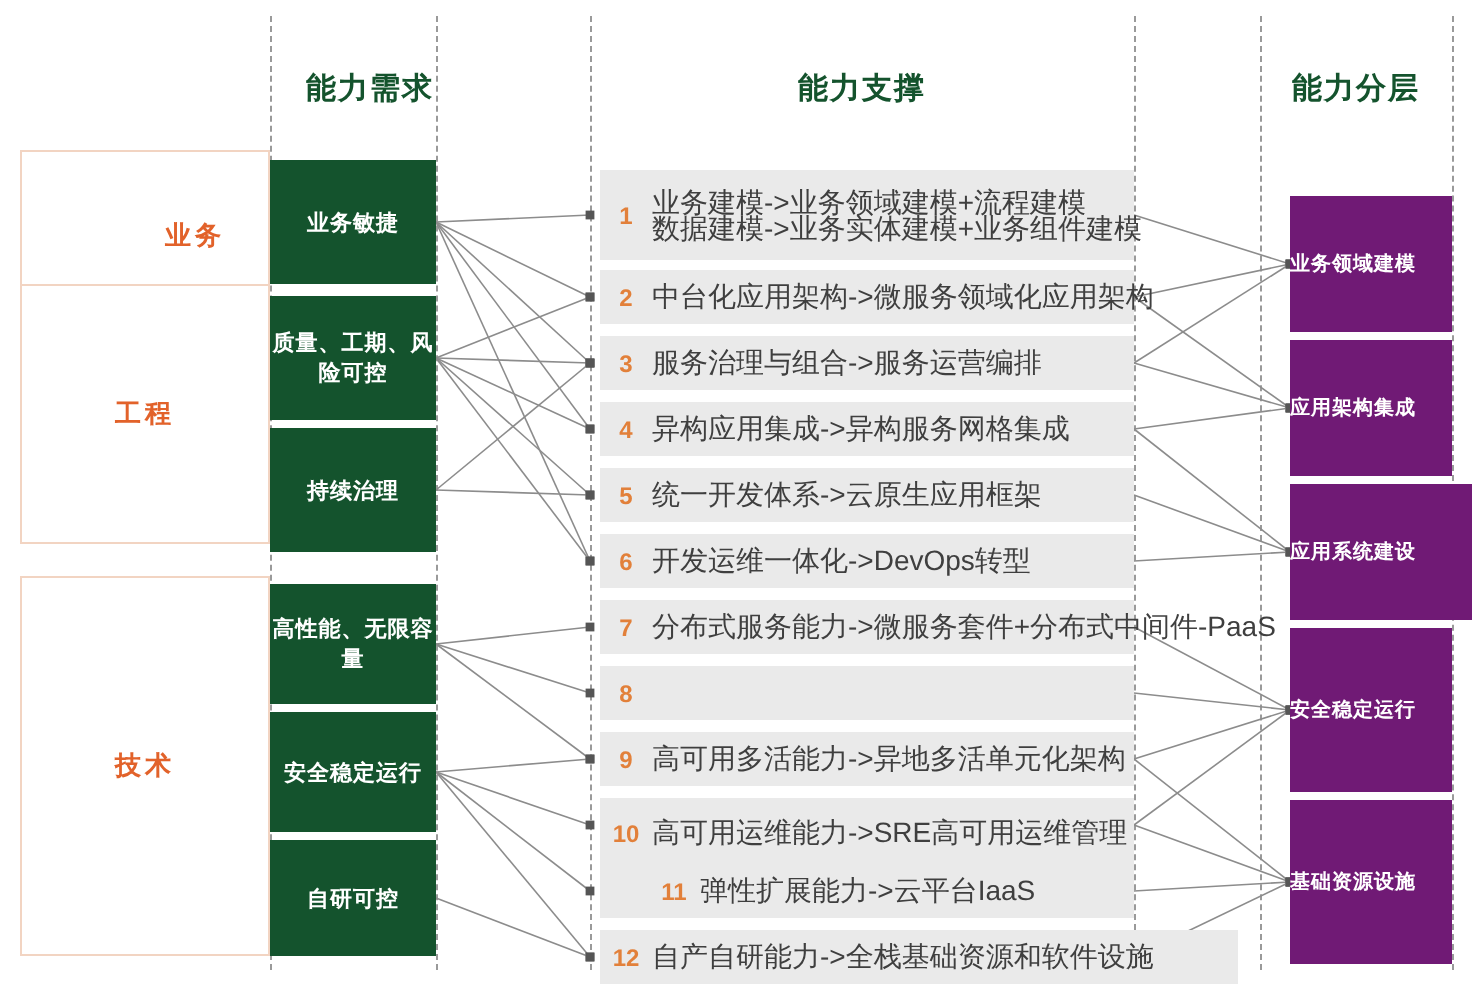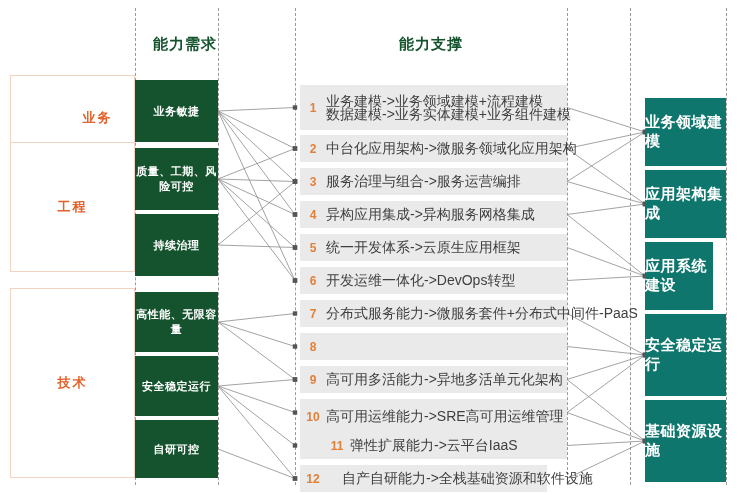--- a/index.html
+++ b/index.html
@@ -79,23 +79,23 @@
     font-size:14px;
     color:#3f3f3f;
     line-height:13px;
     white-space:nowrap;
   }
   .support .txt span{display:block;}
 
   
   .layer{
     position:absolute;
-    background:#0f766e;
+    background:#701a75;
     color:#ffffff;
-    font-size:15px;
+    font-size:10px;
     font-weight:bold;
     display:flex;
     align-items:center;
     justify-content:flex-start;
     letter-spacing:.5px;
     box-sizing:border-box;
   }
 
   svg.links{position:absolute;left:0;top:0;width:740px;height:493px;pointer-events:none;}
 </style>
@@ -259,20 +259,21 @@
         <rect x="642.8" y="438.8" width="4.4" height="4.4" fill="#555"></rect>
       </g>
       <g>
         <line x1="567" y1="478.5" x2="645" y2="441" stroke="#8c8c8c" stroke-width="0.8"></line>
         <rect x="642.8" y="438.8" width="4.4" height="4.4" fill="#555"></rect>
       </g>
     </svg>
 
   <div class="col-header" style="left:75px;top:35px;width:220px;">能力需求</div>
   <div class="col-header" style="left:295px;top:35px;width:272px;">能力支撑</div>
+  <div class="col-header" style="left:630px;top:35px;width:96px;">能力分层</div>
 
   <div id="categories">
       <div class="cat-frame" style="left: 10px; top: 75px; width: 125px; height: 85px;"></div>
       <div class="cat-label" style="top: 108.5px; left: 10px; width: 125px; padding-left: 25px;">业务</div>
       <div class="cat-frame" style="left: 10px; top: 142px; width: 125px; height: 130px;"></div>
       <div class="cat-label" style="top: 198px; left: 10px; width: 125px;">工程</div>
       <div class="cat-frame" style="left: 10px; top: 288px; width: 125px; height: 190px;"></div>
       <div class="cat-label" style="top: 374px; left: 10px; width: 125px;">技术</div>
     </div>
   <div id="demands">
@@ -353,35 +354,35 @@
         <div class="txt">
           <span>高可用运维能力-&gt;SRE高可用运维管理</span>
         </div>
       </div>
       <div class="support" style="left: 300px; top: 432px; width: 267px; height: 27px; padding-left: 24px;">
         <div class="num">11</div>
         <div class="txt">
           <span>弹性扩展能力-&gt;云平台IaaS</span>
         </div>
       </div>
-      <div class="support" style="left: 300px; top: 465px; width: 247px; height: 27px; gap: 16px;">
+      <div class="support" style="left: 300px; top: 465px; width: 319px; height: 27px;">
         <div class="num">12</div>
         <div class="txt">
           <span>自产自研能力-&gt;全栈基础资源和软件设施</span>
         </div>
       </div>
     </div>
   <div id="layers">
       <div class="layer" style="left: 645px; top: 98px; width: 81px; height: 68px;">
         <span>业务领域建模</span>
       </div>
       <div class="layer" style="left: 645px; top: 170px; width: 81px; height: 68px;">
         <span>应用架构集成</span>
       </div>
-      <div class="layer" style="left: 645px; top: 242px; width: 68px; height: 68px;">
+      <div class="layer" style="left: 645px; top: 242px; width: 91px; height: 68px;">
         <span>应用系统建设</span>
       </div>
       <div class="layer" style="left: 645px; top: 314px; width: 81px; height: 82px;">
         <span>安全稳定运行</span>
       </div>
       <div class="layer" style="left: 645px; top: 400px; width: 81px; height: 82px;">
         <span>基础资源设施</span>
       </div>
     </div>
 

